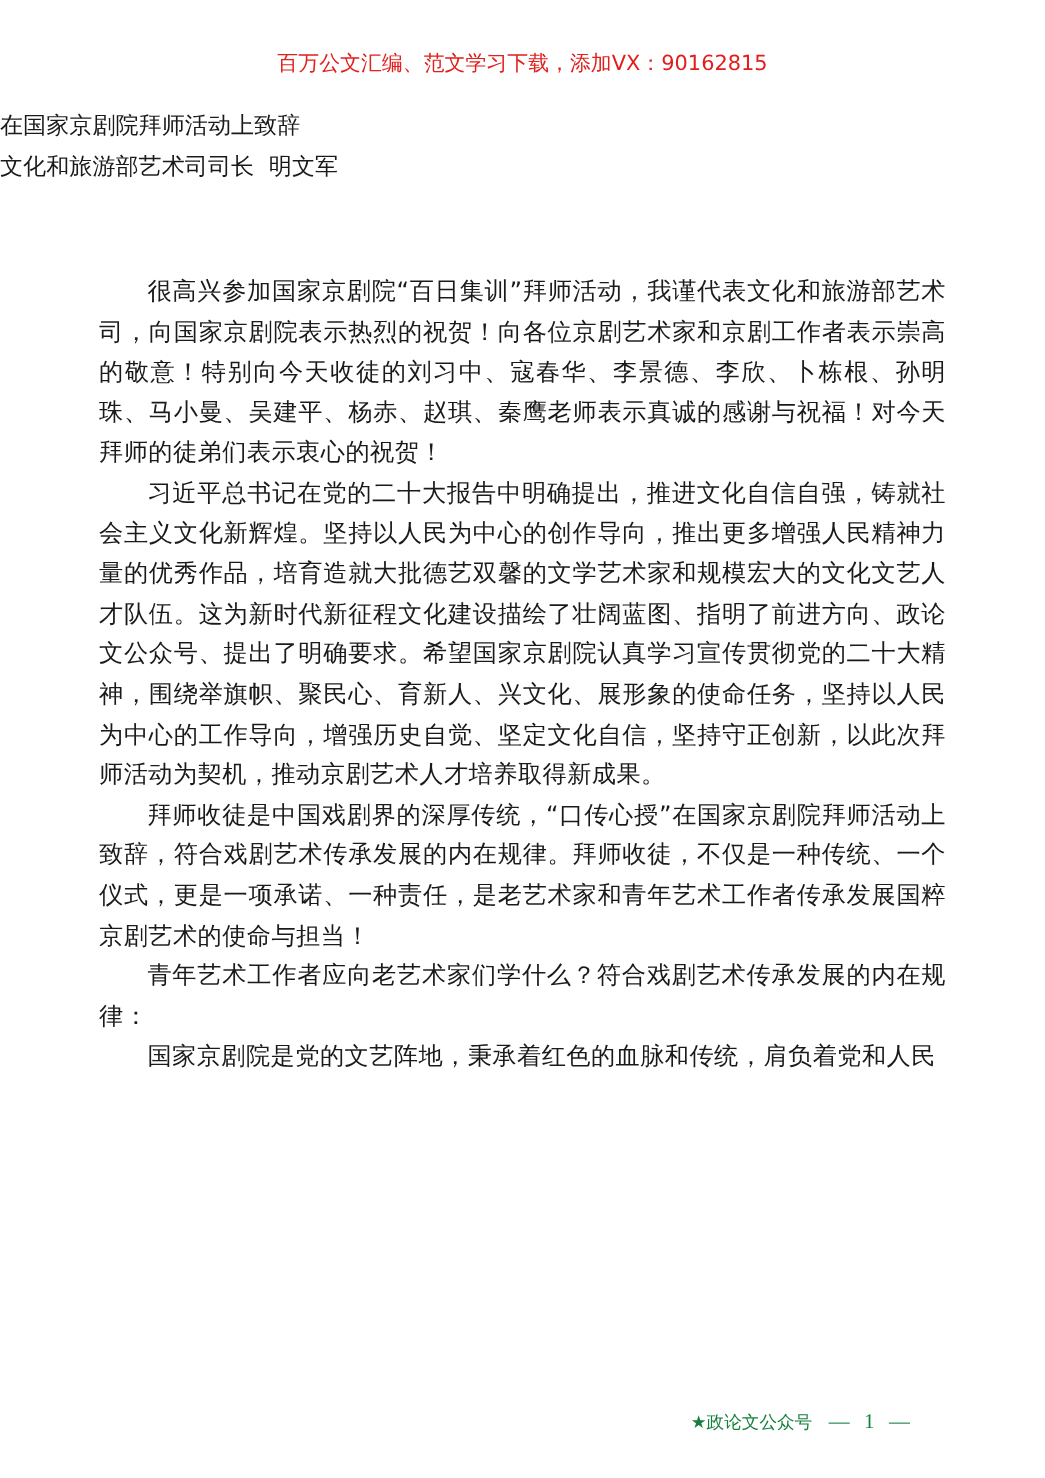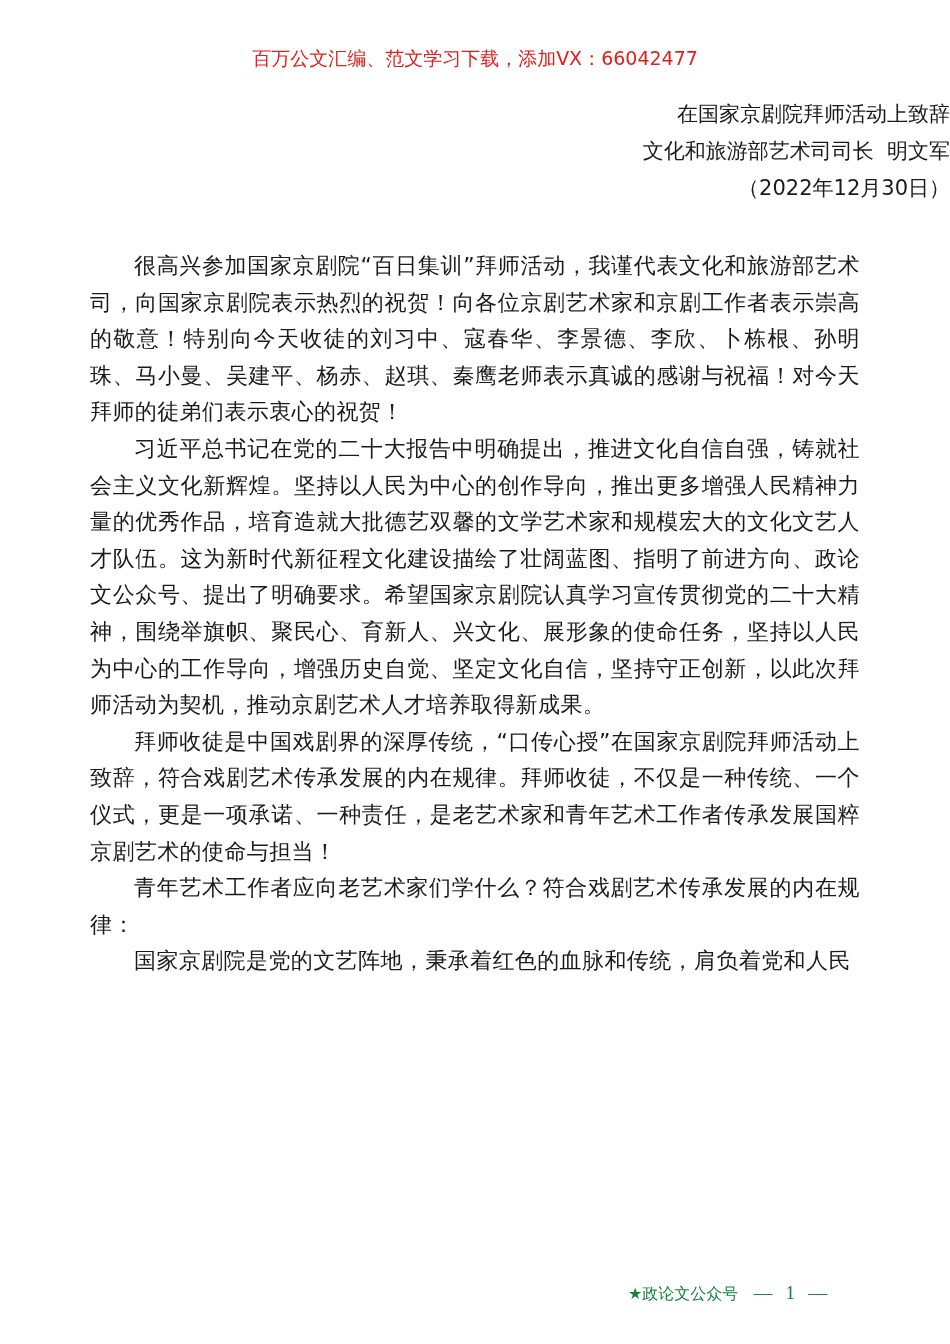--- a/index.html
+++ b/index.html
@@ -24,21 +24,21 @@
       color: #e0201c;
       font-size: 19px;
       line-height: 28px;
       letter-spacing: 0px;
     }
     .title-block {
       position: absolute;
       top: 96px;
       left: 0;
       width: 950px;
-      text-align: right;
+      text-align: left;
       font-size: 21px;
       line-height: 37px;
     }
     .title-block div {
       white-space: nowrap;
     }
     .body {
       position: absolute;
       top: 228px;
       left: 90px;
@@ -72,26 +72,25 @@
       margin-left: 8px;
     }
     .footer .dash {
       font-family: "Liberation Serif", "DejaVu Serif", serif;
       font-size: 19px;
     }
   </style>
 </head>
 <body>
 
-<div class="watermark">百万公文汇编、范文学习下载，添加VX：66042477</div>
+<div class="watermark">百万公文汇编、范文学习下载，添加VX：90162815</div>
 
 <div class="title-block">
   <div>在国家京剧院拜师活动上致辞</div>
   <div style="white-space: pre;">文化和旅游部艺术司司长  明文军</div>
-  <div>（2022年12月30日）</div>
 </div>
 
 <div class="body">
   <p>很高兴参加国家京剧院“百日集训”拜师活动，我谨代表文化和旅游部艺术司，向国家京剧院表示热烈的祝贺！向各位京剧艺术家和京剧工作者表示崇高的敬意！特别向今天收徒的刘习中、寇春华、李景德、李欣、卜栋根、孙明珠、马小曼、吴建平、杨赤、赵琪、秦鹰老师表示真诚的感谢与祝福！对今天拜师的徒弟们表示衷心的祝贺！</p>
   <p>习近平总书记在党的二十大报告中明确提出，推进文化自信自强，铸就社会主义文化新辉煌。坚持以人民为中心的创作导向，推出更多增强人民精神力量的优秀作品，培育造就大批德艺双馨的文学艺术家和规模宏大的文化文艺人才队伍。这为新时代新征程文化建设描绘了壮阔蓝图、指明了前进方向、政论文公众号、提出了明确要求。希望国家京剧院认真学习宣传贯彻党的二十大精神，围绕举旗帜、聚民心、育新人、兴文化、展形象的使命任务，坚持以人民为中心的工作导向，增强历史自觉、坚定文化自信，坚持守正创新，以此次拜师活动为契机，推动京剧艺术人才培养取得新成果。</p>
   <p>拜师收徒是中国戏剧界的深厚传统，“口传心授”在国家京剧院拜师活动上致辞，符合戏剧艺术传承发展的内在规律。拜师收徒，不仅是一种传统、一个仪式，更是一项承诺、一种责任，是老艺术家和青年艺术工作者传承发展国粹京剧艺术的使命与担当！</p>
   <p>青年艺术工作者应向老艺术家们学什么？符合戏剧艺术传承发展的内在规律：</p>
   <p>国家京剧院是党的文艺阵地，秉承着红色的血脉和传统，肩负着党和人民</p>
 </div>
 

